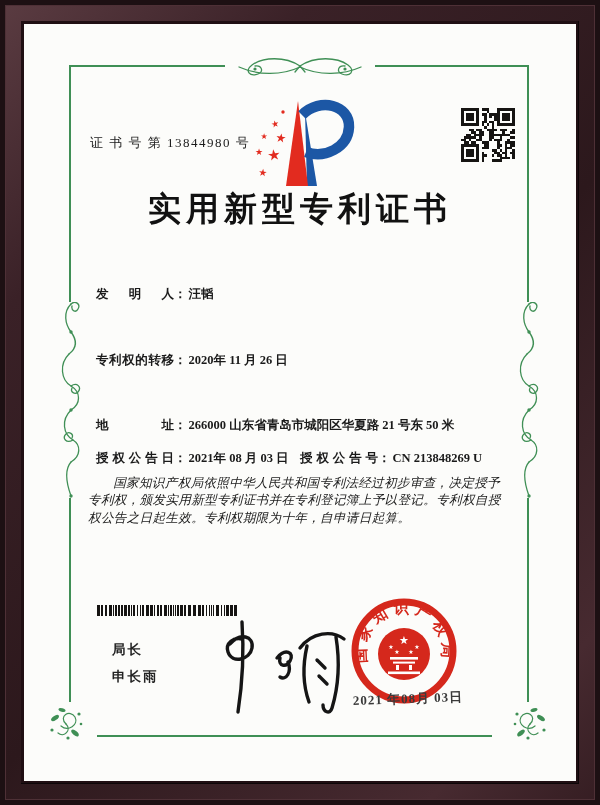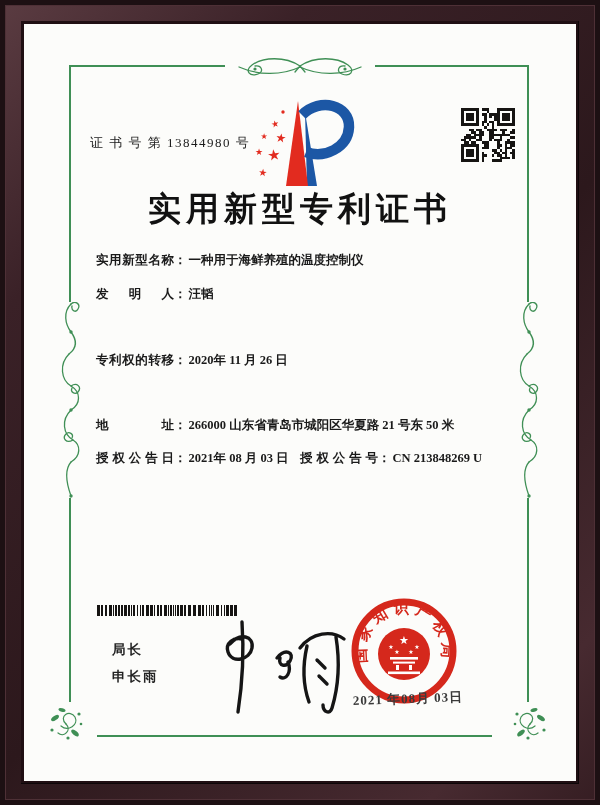--- a/index.html
+++ b/index.html
@@ -593,40 +593,38 @@
             <i class="b"></i>
             <i class=""></i>
             <i class=""></i>
             <i class=""></i>
             <i class=""></i>
             <i class=""></i>
           </div>
 
         <div class="title">实用新型专利证书</div>
 
-        <div class="frow" style="top:228px">
-          <span class="flabel">实用新型名称</span><span class="fcolon">：</span><span class="fvalue">一种用于海鲜养殖的温度控制仪</span>
-        </div>
         <div class="frow" style="top:262px">
           <span class="flabel">发明人</span><span class="fcolon">：</span><span class="fvalue">汪韬</span>
         </div>
         <div class="frow" style="top:328px">
           <span class="flabel">专利权的转移</span><span class="fcolon">：</span><span class="fvalue">2020年 11 月 26 日</span>
         </div>
         <div class="frow" style="top:393px">
           <span class="flabel">地址</span><span class="fcolon">：</span><span class="fvalue">266000 山东省青岛市城阳区华夏路 21 号东 50 米</span>
         </div>
         <div class="frow" style="top:426px">
           <span class="flabel">授权公告日</span><span class="fcolon">：</span><span class="fvalue">2021年 08 月 03 日</span>
           <span class="pair2">
             <span class="flabel">授权公告号</span><span class="fcolon">：</span><span class="fvalue">CN 213848269 U</span>
           </span>
         </div>
 
         <div class="body-text">
+          <p>国家知识产权局依照中华人民共和国专利法经过初步审查，决定授予专利权，颁发实用新型专利证书并在专利登记簿上予以登记。专利权自授权公告之日起生效。专利权期限为十年，自申请日起算。</p>
         </div>
 
         <div class="barcode" id="barcode"><i style="width:3px;margin-right:1px"></i><i style="width:2px;margin-right:2px"></i><i style="width:2px;margin-right:2px"></i><i style="width:3px;margin-right:1px"></i><i style="width:1px;margin-right:1px"></i><i style="width:2px;margin-right:1px"></i><i style="width:2px;margin-right:1px"></i><i style="width:2px;margin-right:1px"></i><i style="width:3px;margin-right:1px"></i><i style="width:2px;margin-right:1px"></i><i style="width:1px;margin-right:1px"></i><i style="width:2px;margin-right:2px"></i><i style="width:1px;margin-right:2px"></i><i style="width:1px;margin-right:1px"></i><i style="width:2px;margin-right:2px"></i><i style="width:3px;margin-right:1px"></i><i style="width:3px;margin-right:1px"></i><i style="width:1px;margin-right:2px"></i><i style="width:2px;margin-right:1px"></i><i style="width:2px;margin-right:2px"></i><i style="width:3px;margin-right:1px"></i><i style="width:1px;margin-right:1px"></i><i style="width:2px;margin-right:1px"></i><i style="width:1px;margin-right:1px"></i><i style="width:1px;margin-right:1px"></i><i style="width:2px;margin-right:1px"></i><i style="width:3px;margin-right:1px"></i><i style="width:2px;margin-right:2px"></i><i style="width:3px;margin-right:2px"></i><i style="width:3px;margin-right:2px"></i><i style="width:3px;margin-right:1px"></i><i style="width:2px;margin-right:2px"></i><i style="width:1px;margin-right:2px"></i><i style="width:1px;margin-right:1px"></i><i style="width:1px;margin-right:1px"></i><i style="width:1px;margin-right:2px"></i><i style="width:3px;margin-right:2px"></i><i style="width:1px;margin-right:2px"></i><i style="width:1px;margin-right:1px"></i><i style="width:3px;margin-right:1px"></i><i style="width:3px;margin-right:1px"></i><i style="width:3px;margin-right:1px"></i></div>
 
         <div class="director">
           <div>局长</div>
           <div>申长雨</div>
         </div>
 
         <svg class="signature" viewBox="0 0 168 118">

